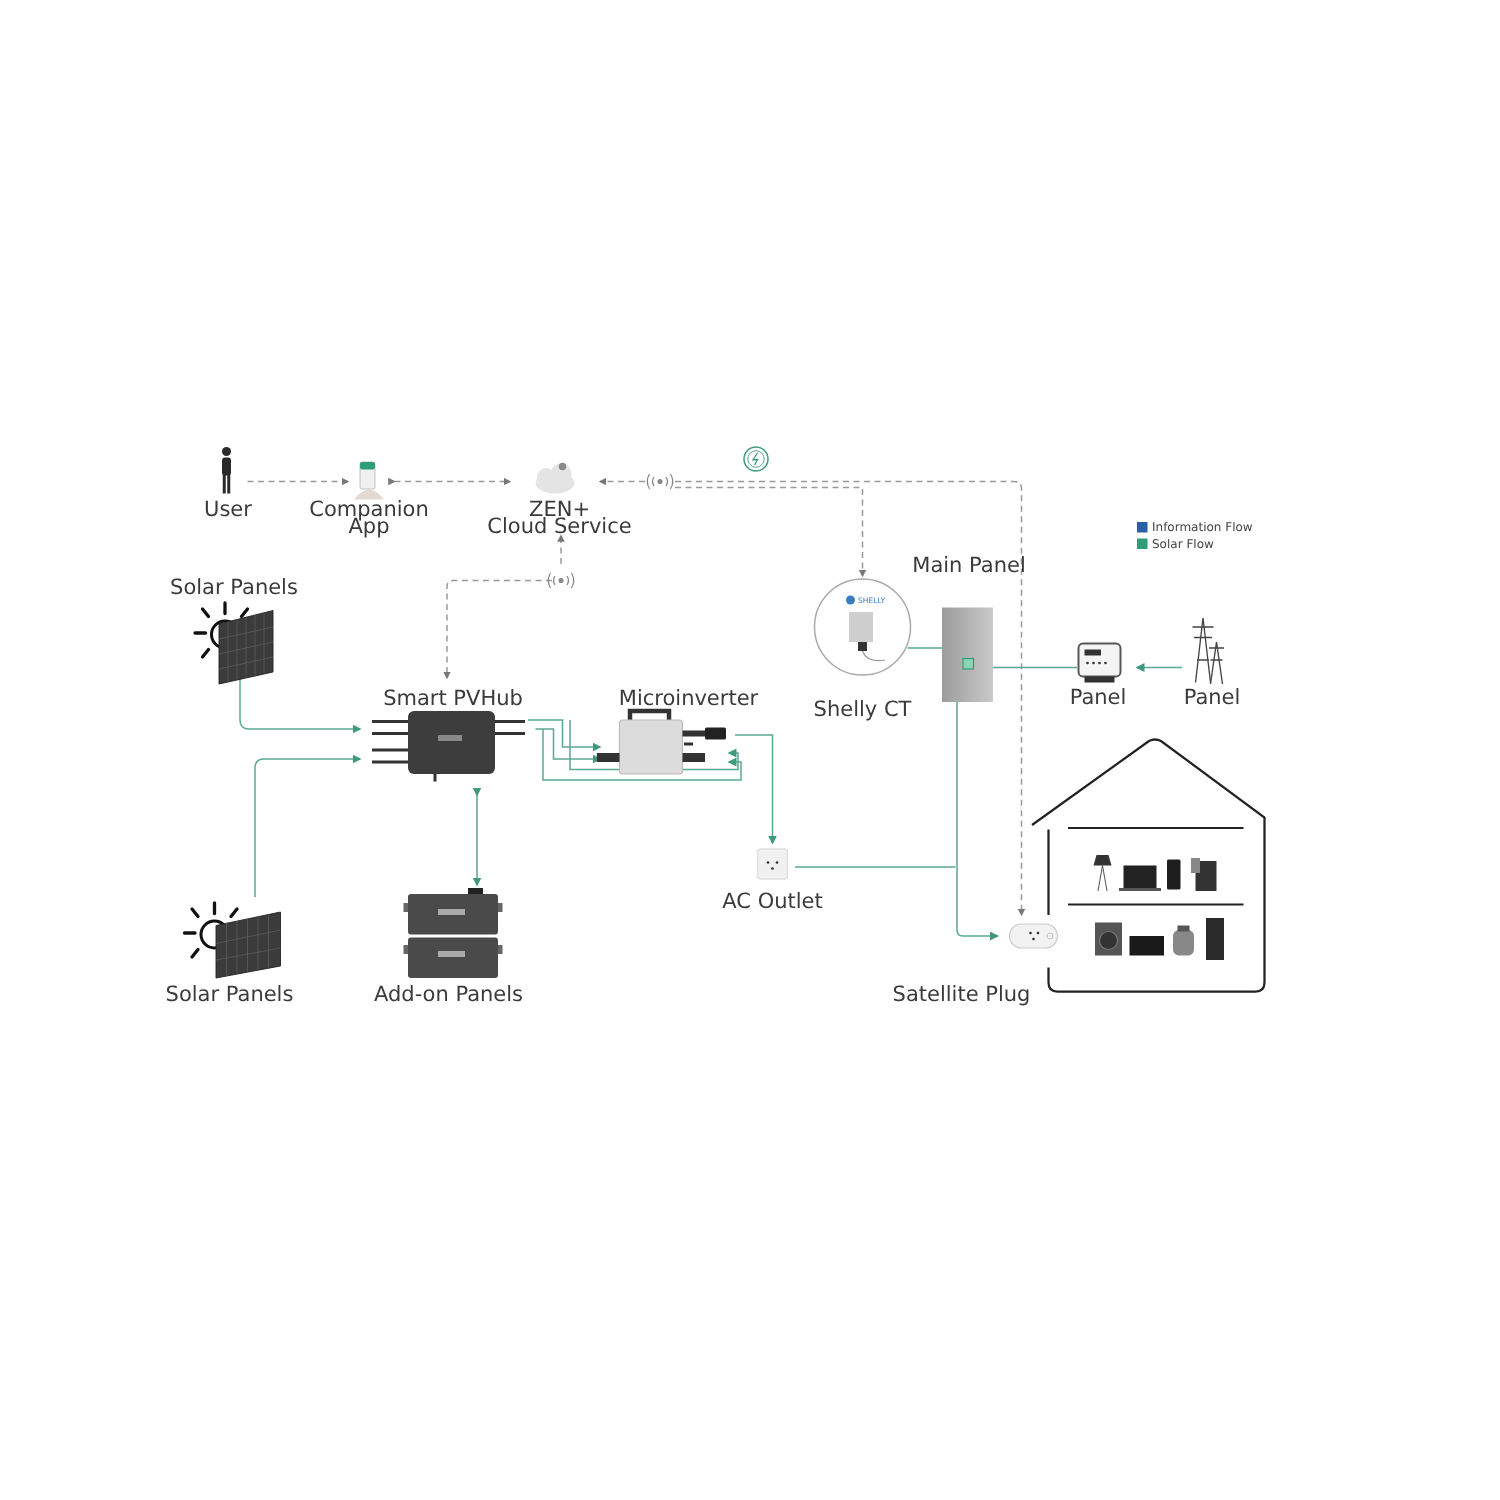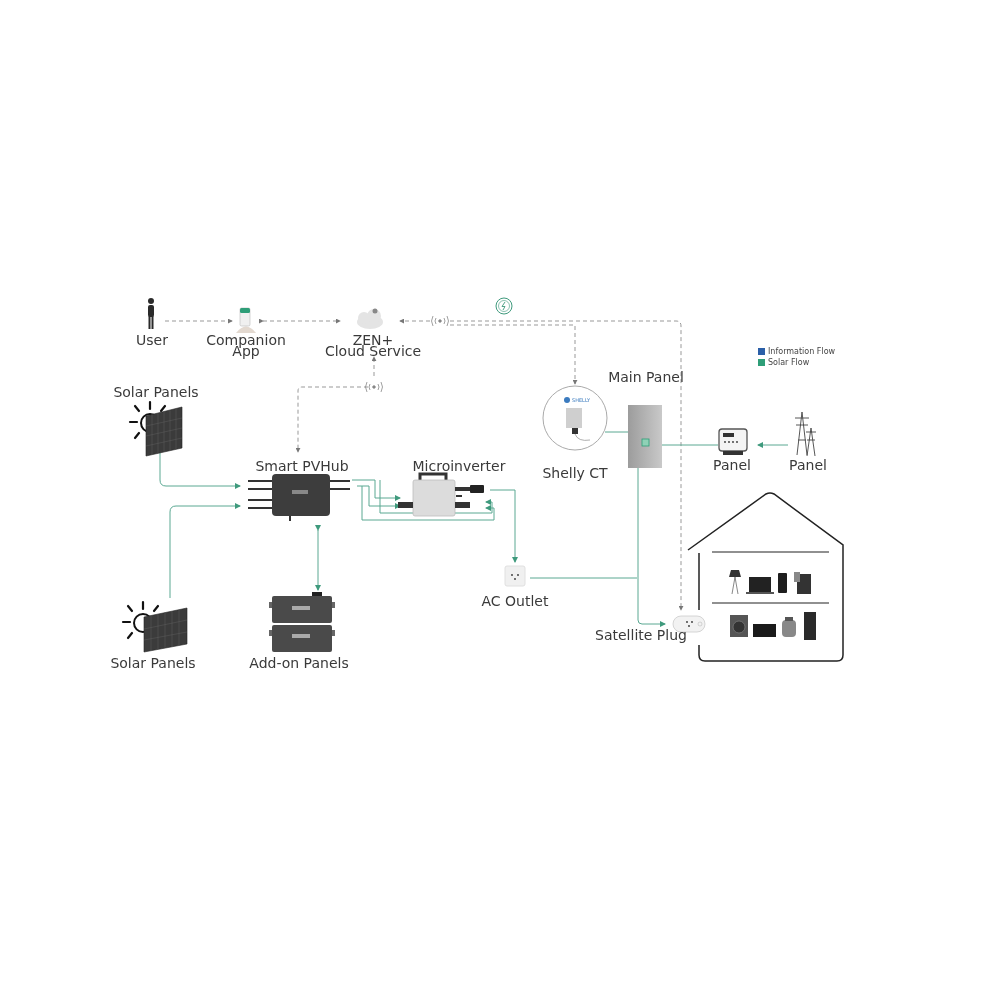--- a/index.html
+++ b/index.html
@@ -244,21 +244,21 @@
 <div class="lbl" style="left:156px;top:387px">Solar Panels</div>
 <div class="lbl" style="left:302px;top:461px">Smart PVHub</div>
 <div class="lbl" style="left:459px;top:461px">Microinverter</div>
 <div class="lbl" style="left:153px;top:658px">Solar Panels</div>
 <div class="lbl" style="left:299px;top:658px">Add-on Panels</div>
 <div class="lbl" style="left:515px;top:596px">AC Outlet</div>
 <div class="lbl" style="left:575px;top:468px">Shelly CT</div>
 <div class="lbl" style="left:646px;top:372px">Main Panel</div>
 <div class="lbl" style="left:732px;top:460px">Panel</div>
 <div class="lbl" style="left:808px;top:460px">Panel</div>
-<div class="lbl" style="left:641px;top:630px">Satellite Plug</div>
+<div class="lbl" style="left:641px;top:658px">Satellite Plug</div>
 
 <div class="legend">
   <div class="row">
     <span class="sw" style="background:#2b5fa8"></span>
     <span>Information Flow</span>
   </div>
   <div class="row">
     <span class="sw" style="background:#2e9e78"></span>
     <span>Solar Flow</span>
   </div>

